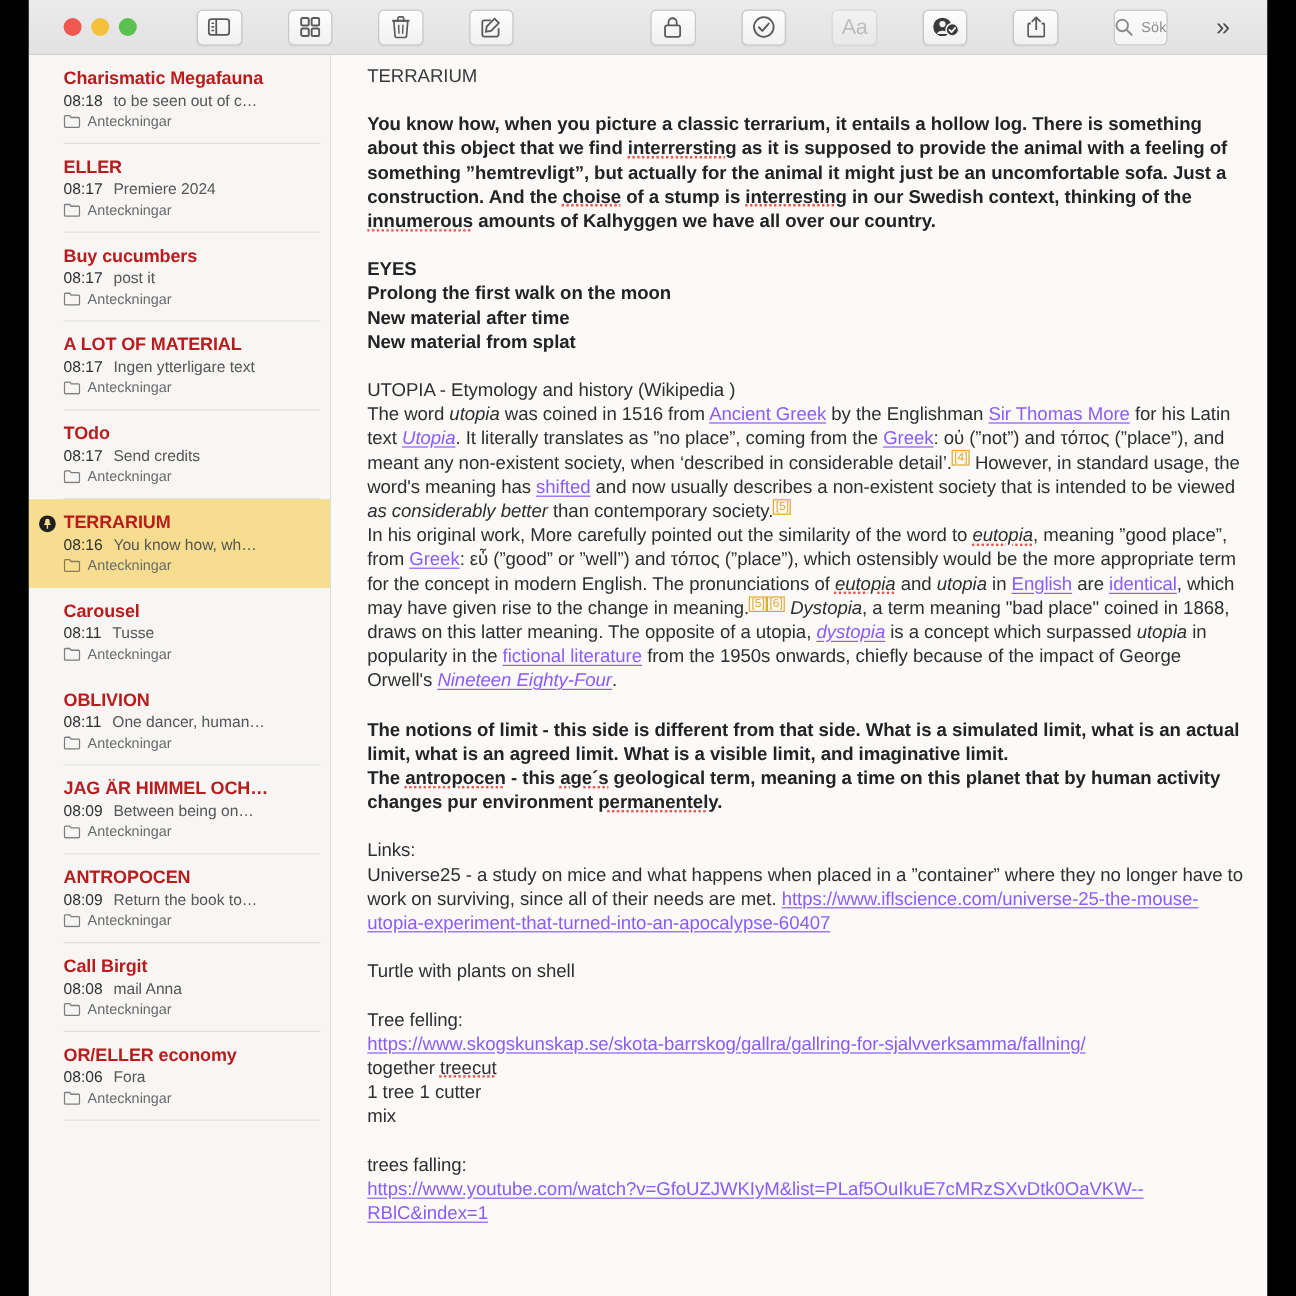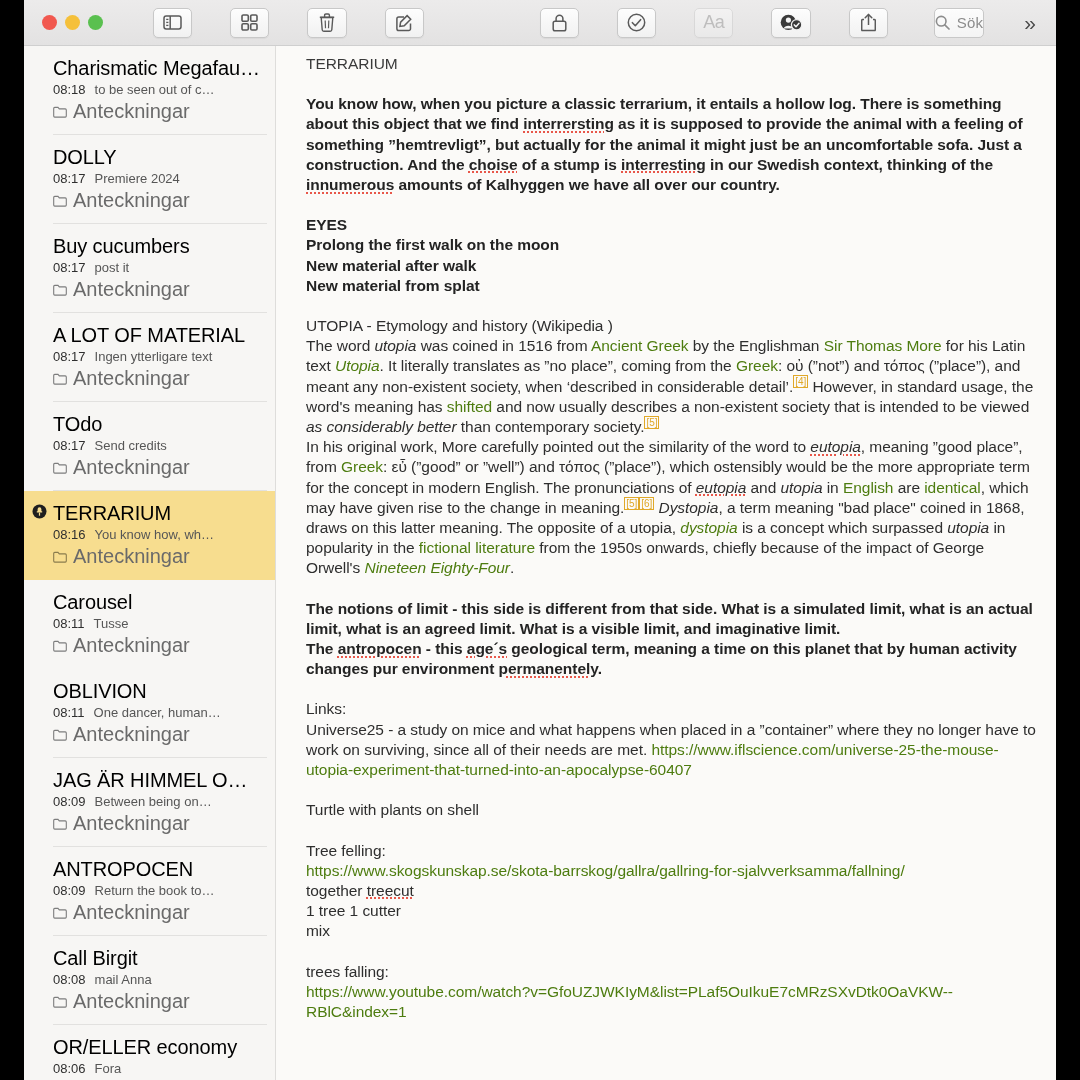--- a/index.html
+++ b/index.html
@@ -21,21 +21,21 @@
   }
 
   
   #toolbar {
     position: relative;
     height: 46px;
     background: linear-gradient(#ecebeb, #e3e2e2);
     border-bottom: 1px solid #cfcfcf;
     display: flex;
     align-items: center;
-    padding: 0 18px;
+    padding: 0 29px;
     gap: 28px;
   }
 
   .traffic {
     display: flex; gap: 8px; align-items: center;
     margin-right: 22px;
   }
   .light { width: 15px; height: 15px; border-radius: 50%; }
   .light.red    { background: #f1584f; }
   .light.yellow { background: #f5c03a; }
@@ -62,21 +62,21 @@
     max-width: 262px;
     margin-left: 8px;
     border-radius: 5px;
     background: linear-gradient(#fcfcfc, #f4f4f4);
     border: 1px solid #c8c8c8;
     box-shadow: 0 1px 0 rgba(255,255,255,.8) inset;
     display: flex; align-items: center; justify-content: center;
     gap: 7px;
   }
   #search-placeholder {
-    font-size: 15px; color: #8c8c8c; letter-spacing: .2px;
+    font-size: 12px; color: #8c8c8c; letter-spacing: .2px;
   }
 
   #chevrons {
     margin-left: 12px; margin-right: 2px;
     font-size: 21px; color: #4a4a4a;
     line-height: 1;
     cursor: default;
   }
 
   
@@ -104,41 +104,41 @@
   .note-row .sep {
     position: absolute;
     left: 29px; right: 8px; bottom: 0;
     height: 1px; background: #e2e1df;
   }
   .note-row.selected {
     background: #f7dd8f;
   }
 
   .note-title {
-    font-size: 20px;
-    font-weight: normal;
-    color: #000000;
+    font-size: 15px;
+    font-weight: bold;
+    color: #b91c1c;
     letter-spacing: -.1px;
     white-space: nowrap;
     overflow: hidden;
     text-overflow: ellipsis;
     margin-bottom: 2px;
   }
   .note-meta {
     font-size: 13px;
     color: #3b3b3b;
     white-space: nowrap;
     overflow: hidden;
     text-overflow: ellipsis;
     margin-bottom: 3px;
   }
   .note-time { color: #2f2f2f; }
   .note-snippet { color: #565656; margin-left: 9px; }
   .note-folder {
-    font-size: 20px;
+    font-size: 12px;
     color: #6a6a6a;
     display: flex; align-items: center; gap: 6px;
     white-space: nowrap;
   }
   .pin-icon {
     position: absolute;
     left: 8px; top: 13px;
     width: 15px; height: 15px;
   }
 
@@ -168,21 +168,22 @@
     line-height: 20.2px;
     color: #2e2e2e;
     letter-spacing: -.05px;
   }
   .doc p { margin: 0; }
   .spacer { height: 20px; }
 
   .b { font-weight: bold; color: #232323; }
   .i { font-style: italic; }
   .lnk {
-    color: #4d7c0f;
+    color: #8b5cf6;
+    text-decoration: underline;
     text-underline-offset: 2px;
     cursor: default;
   }
   .lnk.i { font-style: italic; }
   .sup {
     font-size: 10px;
     vertical-align: super;
     color: #e0a828;
     border: 1px solid #e0a828;
     padding: 0 1px;
@@ -307,21 +308,21 @@
         <div class="note-folder">
           <svg width="14" height="12" viewBox="0 0 14 12">
             <path d="M0.7 2.4 a1 1 0 0 1 1 -1 h3.3 l1.3 1.5 h6 a1 1 0 0 1 1 1 v6.2 a1 1 0 0 1 -1 1 h-10.6 a1 1 0 0 1 -1 -1 z" fill="none" stroke="#7d7d7d" stroke-width="1.1"></path>
           </svg>
           <span>Anteckningar</span>
         </div>
         <div class="sep"></div>
       </div>
 
       <div class="note-row">
-        <div class="note-title">DOLLY</div>
+        <div class="note-title">ELLER</div>
         <div class="note-meta">
           <span class="note-time">08:17</span><span class="note-snippet">Premiere 2024</span>
         </div>
         <div class="note-folder">
           <svg width="14" height="12" viewBox="0 0 14 12">
             <path d="M0.7 2.4 a1 1 0 0 1 1 -1 h3.3 l1.3 1.5 h6 a1 1 0 0 1 1 1 v6.2 a1 1 0 0 1 -1 1 h-10.6 a1 1 0 0 1 -1 -1 z" fill="none" stroke="#7d7d7d" stroke-width="1.1"></path>
           </svg>
           <span>Anteckningar</span>
         </div>
         <div class="sep"></div>
@@ -483,21 +484,21 @@
           <p class="heading-plain">TERRARIUM</p>
 
           <div class="spacer"></div>
 
           <p class="b"><span>You know how, when you picture a classic terrarium, it entails a hollow log. There is something about this object that we find </span><span class="sp">interrersting</span><span> as it is supposed to provide the animal with a feeling of something ”hemtrevligt”, but actually for the animal it might just be an uncomfortable sofa. Just a construction. And the </span><span class="sp">choise</span><span> of a stump is </span><span class="sp">interresting</span><span> in our Swedish context, thinking of the </span><span class="sp">innumerous</span><span> amounts of Kalhyggen we have all over our country.</span></p>
 
           <div class="spacer"></div>
 
           <p class="b">EYES</p>
           <p class="b">Prolong the first walk on the moon</p>
-          <p class="b">New material after walk</p>
+          <p class="b">New material after time</p>
           <p class="b">New material from splat</p>
 
           <div class="spacer"></div>
 
           <p>UTOPIA - Etymology and history (Wikipedia )</p>
 
           <p><span>The word </span><span class="i">utopia</span><span> was coined in 1516 from </span><span class="lnk">Ancient Greek</span><span> by the Englishman </span><span class="lnk">Sir Thomas More</span><span> for his Latin text </span><span class="lnk i">Utopia</span><span>. It literally translates as ”no place”, coming from the </span><span class="lnk">Greek</span><span>: oὐ (”not”) and τόπος (”place”), and meant any non-existent society, when ‘described in considerable detail’.</span><span class="sup">[4]</span><span> However, in standard usage, the word's meaning has </span><span class="lnk">shifted</span><span> and now usually describes a non-existent society that is intended to be viewed </span><span class="i">as considerably better</span><span> than contemporary society.</span><span class="sup">[5]</span></p>
 
           <p><span>In his original work, More carefully pointed out the similarity of the word to </span><span class="i sp">eutopia</span><span>, meaning ”good place”, from </span><span class="lnk">Greek</span><span>: εὖ (”good” or ”well”) and τόπος (”place”), which ostensibly would be the more appropriate term for the concept in modern English. The pronunciations of </span><span class="i sp">eutopia</span><span> and </span><span class="i">utopia</span><span> in </span><span class="lnk">English</span><span> are </span><span class="lnk">identical</span><span>, which may have given rise to the change in meaning.</span><span class="sup">[5]</span><span class="sup">[6]</span><span> </span><span class="i">Dystopia</span><span>, a term meaning "bad place" coined in 1868, draws on this latter meaning. The opposite of a utopia, </span><span class="lnk i">dystopia</span><span> is a concept which surpassed </span><span class="i">utopia</span><span> in popularity in the </span><span class="lnk">fictional literature</span><span> from the 1950s onwards, chiefly because of the impact of George Orwell's </span><span class="lnk i">Nineteen Eighty-Four</span><span>.</span></p>
 

